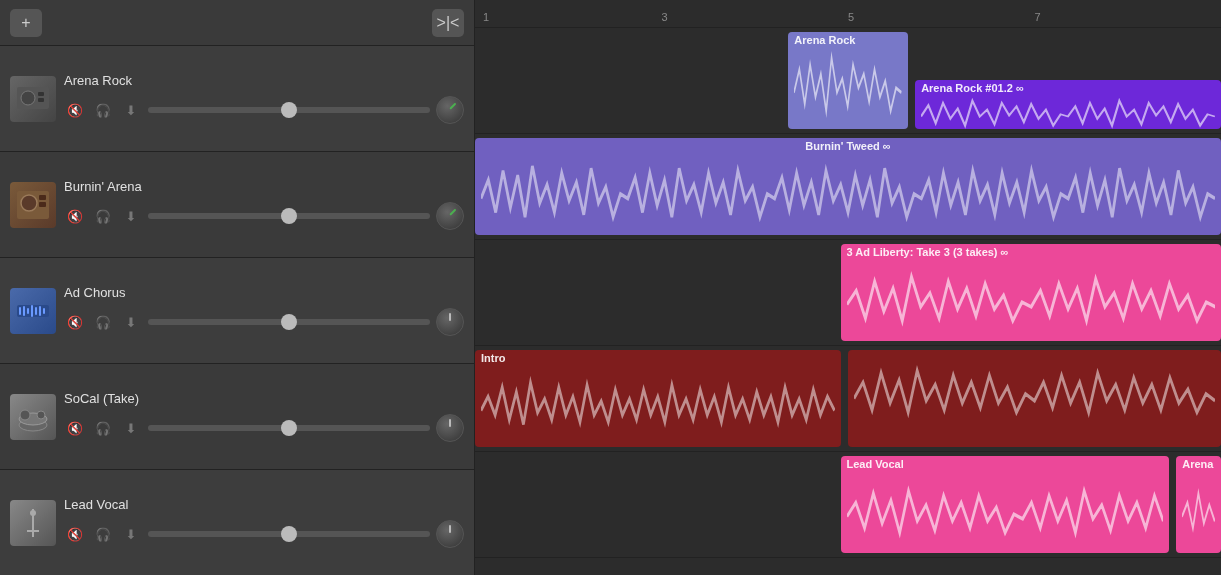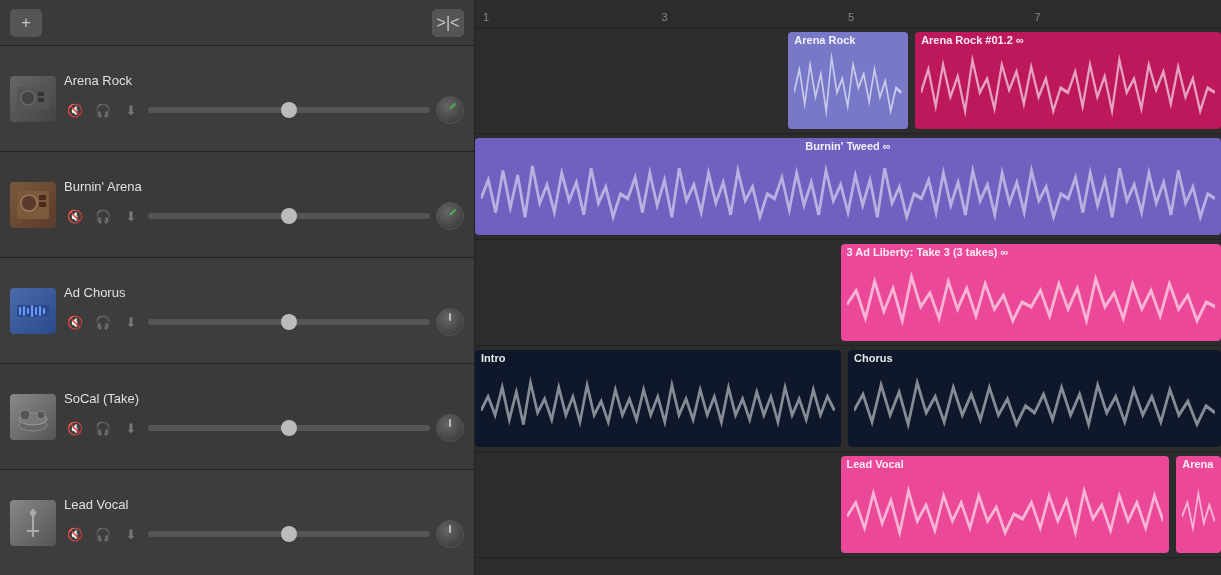--- a/index.html
+++ b/index.html
@@ -232,23 +232,23 @@
       color: rgba(255,255,255,0.9);
       white-space: nowrap;
       overflow: hidden;
       text-overflow: ellipsis;
       position: relative;
       z-index: 2;
     }
 
     
     .clip-blue { background: #7878c8; }
-    .clip-blue-light { background: #be185d; }
+    .clip-blue-light { background: #6d28d9; margin-top: 48px; }
     .clip-purple { background: #7060c0; text-align: center; }
-    .clip-yellow { background: #0f172a; }
+    .clip-yellow { background: #7f1d1d; }
     .clip-teal { background: #ec4899; }
 
     
     .thumb-amp {
       background: linear-gradient(135deg, #666 0%, #444 100%);
     }
     .thumb-tweed {
       background: linear-gradient(135deg, #7a5a3a 0%, #5a3a2a 100%);
     }
     .thumb-audio {
@@ -448,21 +448,20 @@
     <div class="timeline-row">
 
       <div class="clip clip-yellow" style="left:0%;width:49%;">
         <div class="clip-label">Intro</div>
         <svg class="waveform-svg" viewBox="0 0 200 40" preserveAspectRatio="none">
           <polyline points="0,20 4,14 8,22 12,10 16,24 20,12 24,26 28,8 32,21 36,15 40,24 44,10 48,22 52,14 56,25 60,9 64,22 68,16 72,25 76,11 80,22 84,15 88,24 92,11 96,22 100,14 104,25 108,9 112,22 116,15 120,24 124,11 128,22 132,14 136,25 140,10 144,22 148,15 152,24 156,12 160,22 164,14 168,25 172,10 176,22 180,15 184,24 188,11 192,22 196,14 200,20" fill="none" stroke="rgba(255,255,255,0.5)" stroke-width="1.5"></polyline>
         </svg>
       </div>
 
       <div class="clip clip-yellow" style="left:50%;width:50%;">
-        <div class="clip-label">Chorus</div>
         <svg class="waveform-svg" viewBox="0 0 200 40" preserveAspectRatio="none">
           <polyline points="0,20 5,13 10,25 15,9 20,22 25,12 30,26 35,8 40,21 45,14 50,25 55,10 60,22 65,13 70,24 75,10 80,22 85,15 90,26 95,18 100,21 105,13 110,24 115,10 120,22 125,13 130,26 135,9 140,21 145,14 150,25 155,11 160,22 165,14 170,25 175,11 180,22 185,16 190,26 195,18 200,21" fill="none" stroke="rgba(255,255,255,0.5)" stroke-width="1.5"></polyline>
         </svg>
       </div>
     </div>
 
     <div class="timeline-row">
 
       <div class="clip clip-teal" style="left:49%;width:44%;">
         <div class="clip-label">Lead Vocal</div>

